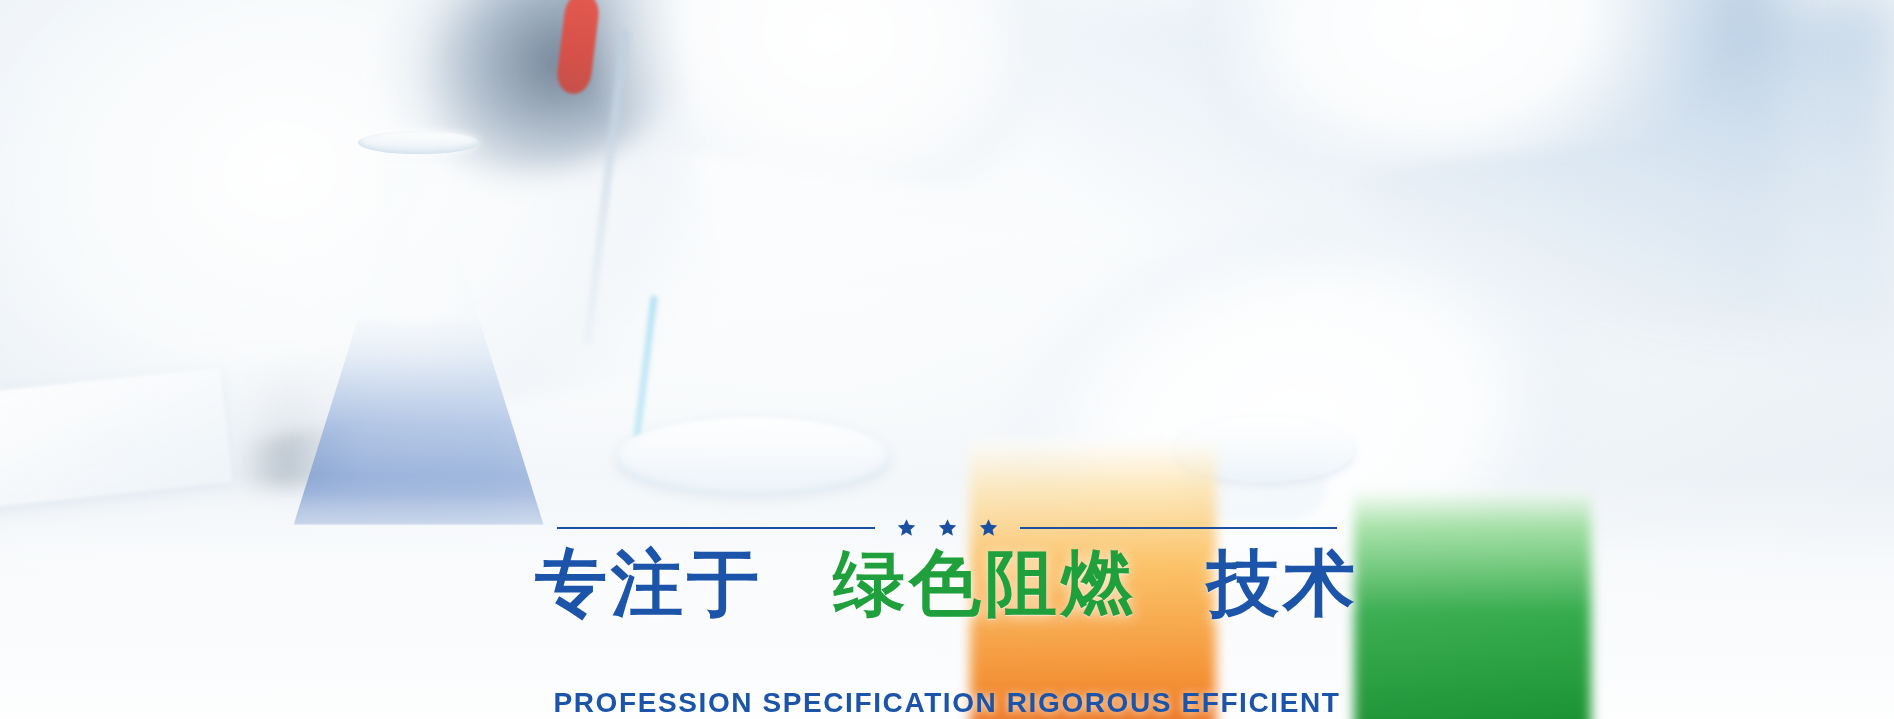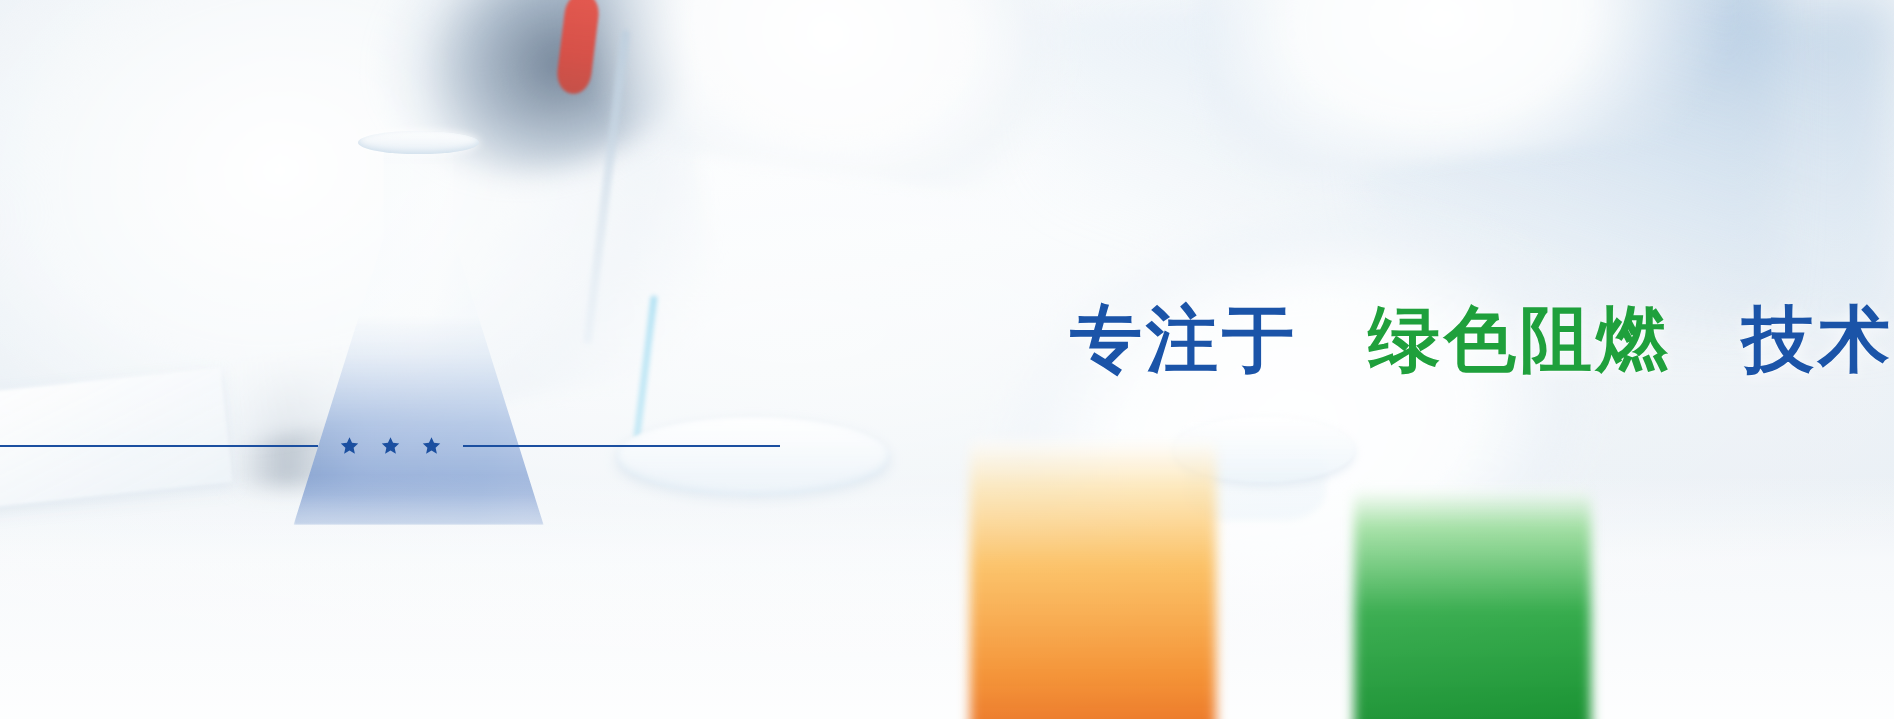--- a/index.html
+++ b/index.html
@@ -162,22 +162,22 @@
   
   .bg-haze{
     position:absolute;inset:0;
     background:radial-gradient(75% 70% at 42% 46%, rgba(255,255,255,.55) 0%, rgba(255,255,255,.18) 48%, rgba(255,255,255,0) 100%);
     pointer-events:none;
   }
 
   
   .content{
     position:absolute;left:0;top:0;width:100%;height:100%;
-    display:flex;flex-direction:row;align-items:center;
-    justify-content:space-between;
+    display:flex;flex-direction:column;align-items:center;
+    justify-content:flex-end;
   }
 
   .rule-row{
     margin-top:172px;
     display:flex;align-items:center;justify-content:center;
     width:780px;
   }
   .rule{
     height:2px;flex:1 1 auto;
     background:#1b4fa0;
@@ -274,16 +274,17 @@
     </div>
 
     <h1 class="headline">
       <span class="hl-blue">专注于</span>
       <span class="hl-gap"></span>
       <span class="hl-green">绿色阻燃</span>
       <span class="hl-gap"></span>
       <span class="hl-blue">技术</span>
     </h1>
 
+    <div class="subtitle">PROFESSION SPECIFICATION RIGOROUS EFFICIENT</div>
 
 
   </div>
 </div>
 
 </body></html>

